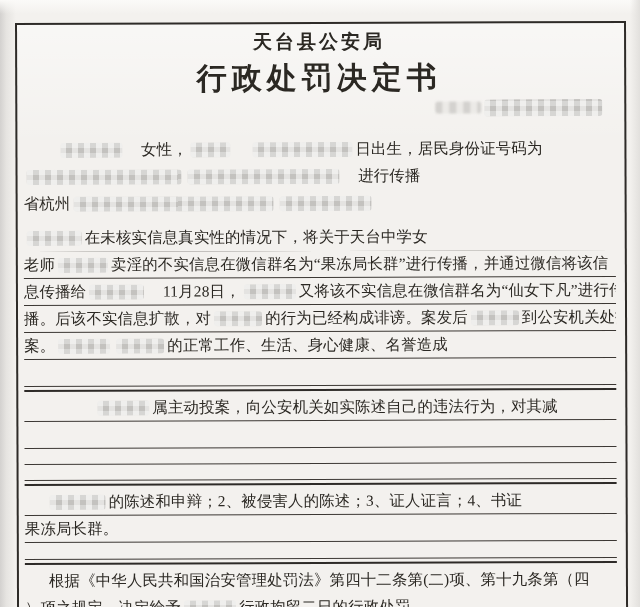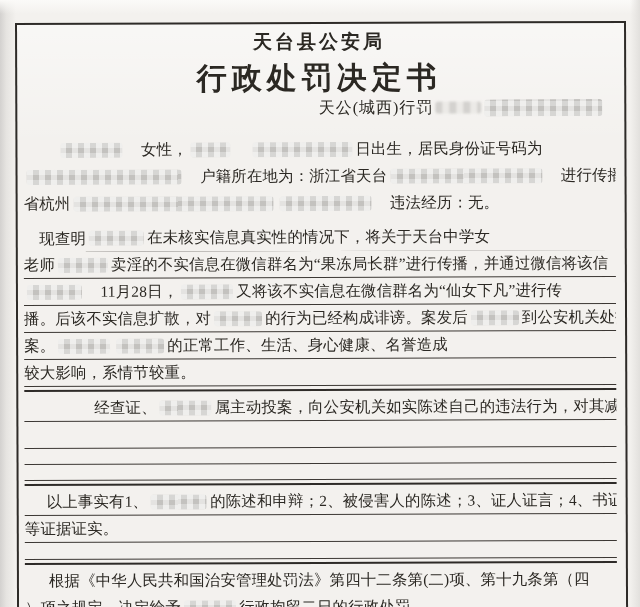--- a/index.html
+++ b/index.html
@@ -48,21 +48,20 @@
 
 <div class="edge-left"></div>
 <div class="edge-top"></div>
 <div class="edge-right"></div>
 
 <div class="sheet">
   <div class="content">
     <div class="agency">天台县公安局</div>
     <div class="doctitle">行政处罚决定书</div>
     <div class="docnum">
-      <span>天公(城西)行罚</span>
       <i class="smudge"></i>
       <i class="redact"></i>
     </div>
     <div id="doc-body">
         <div class="para" style="margin-top: 18px;">
           <div class="line" style="height: 27px; padding-left: 34px;">
             <span class="seg">
               <i class="redact" style="width: 62px;"></i>
             </span>
             <span class="seg">　女性，</span>
@@ -72,54 +71,52 @@
             <span class="seg">　</span>
             <span class="seg">
               <i class="redact" style="width: 100px;"></i>
             </span>
             <span class="seg">日出生，居民身份证号码为</span>
           </div>
           <div class="line" style="height: 27px;">
             <span class="seg">
               <i class="redact" style="width: 155px;"></i>
             </span>
-            <span class="seg">　户籍所在地为：浙江省天台</span>
             <span class="seg">
               <i class="redact" style="width: 152px;"></i>
             </span>
             <span class="seg">　进行传播</span>
           </div>
           <div class="line" style="height: 27px;">
             <span class="seg">省杭州</span>
             <span class="seg">
               <i class="redact" style="width: 200px;"></i>
             </span>
             <span class="seg">
               <i class="redact" style="width: 92px;"></i>
             </span>
-            <span class="seg">　违法经历：无。</span>
           </div>
         </div>
         <div class="para" style="margin-top: 8px;">
           <div class="line" style="height: 26px;">
-            <span class="seg">　现查明 </span>
             <span class="seg u">
               <i class="redact" style="width: 55px;"></i>
             </span>
             <span class="seg u">在未核实信息真实性的情况下，将关于天台中学女</span>
             <span class="seg u fill"></span>
           </div>
           <div class="line u" style="height: 26px;">
             <span class="seg">老师</span>
             <span class="seg">
               <i class="redact" style="width: 50px;"></i>
             </span>
             <span class="seg">卖淫的不实信息在微信群名为“果冻局长群”进行传播，并通过微信将该信</span>
           </div>
           <div class="line u" style="height: 26px;">
+            <span class="seg">息传播给</span>
             <span class="seg">
               <i class="redact" style="width: 55px;"></i>
             </span>
             <span class="seg">　11月28日，</span>
             <span class="seg">
               <i class="redact" style="width: 52px;"></i>
             </span>
             <span class="seg">又将该不实信息在微信群名为“仙女下凡”进行传</span>
           </div>
           <div class="line u" style="height: 26px;">
@@ -137,50 +134,47 @@
             <span class="seg">案。</span>
             <span class="seg">
               <i class="redact" style="width: 52px;"></i>
             </span>
             <span class="seg">
               <i class="redact" style="width: 48px;"></i>
             </span>
             <span class="seg">的正常工作、生活、身心健康、名誉造成</span>
           </div>
           <div class="line u" style="height: 26px;">
-            <span class="seg">较大影响，系情节较重。</span>
             <span class="seg fill"></span>
           </div>
         </div>
         <div class="rule"></div>
         <div class="para" style="margin-top: 2px;">
           <div class="line u" style="height: 26px; padding-left: 70px;">
-            <span class="seg">经查证、</span>
             <span class="seg">
               <i class="redact" style="width: 52px;"></i>
             </span>
             <span class="seg">属主动投案，向公安机关如实陈述自己的违法行为，对其减</span>
           </div>
           <div class="line u" style="height: 26px;">
             <span class="seg fill"></span>
           </div>
           <div class="line u" style="height: 15px;"></div>
           <div class="line u" style="height: 15px;"></div>
         </div>
         <div class="rule"></div>
         <div class="para" style="margin-top: 2px;">
           <div class="line u" style="height: 26px; padding-left: 22px;">
-            <span class="seg">以上事实有1、</span>
             <span class="seg">
               <i class="redact" style="width: 56px;"></i>
             </span>
             <span class="seg">的陈述和申辩；2、被侵害人的陈述；3、证人证言；4、书证</span>
           </div>
           <div class="line u" style="height: 26px;">
-            <span class="seg">等证据证实。</span>
+            <span class="seg">果冻局长群。</span>
             <span class="seg fill"></span>
           </div>
           <div class="line u" style="height: 16px;"></div>
         </div>
         <div class="rule"></div>
         <div class="para" style="margin-top: 2px;">
           <div class="line" style="height: 27px; padding-left: 24px;">
             <span class="seg">根据《中华人民共和国治安管理处罚法》第四十二条第(二)项、第十九条第（四</span>
           </div>
           <div class="line" style="height: 27px;">

